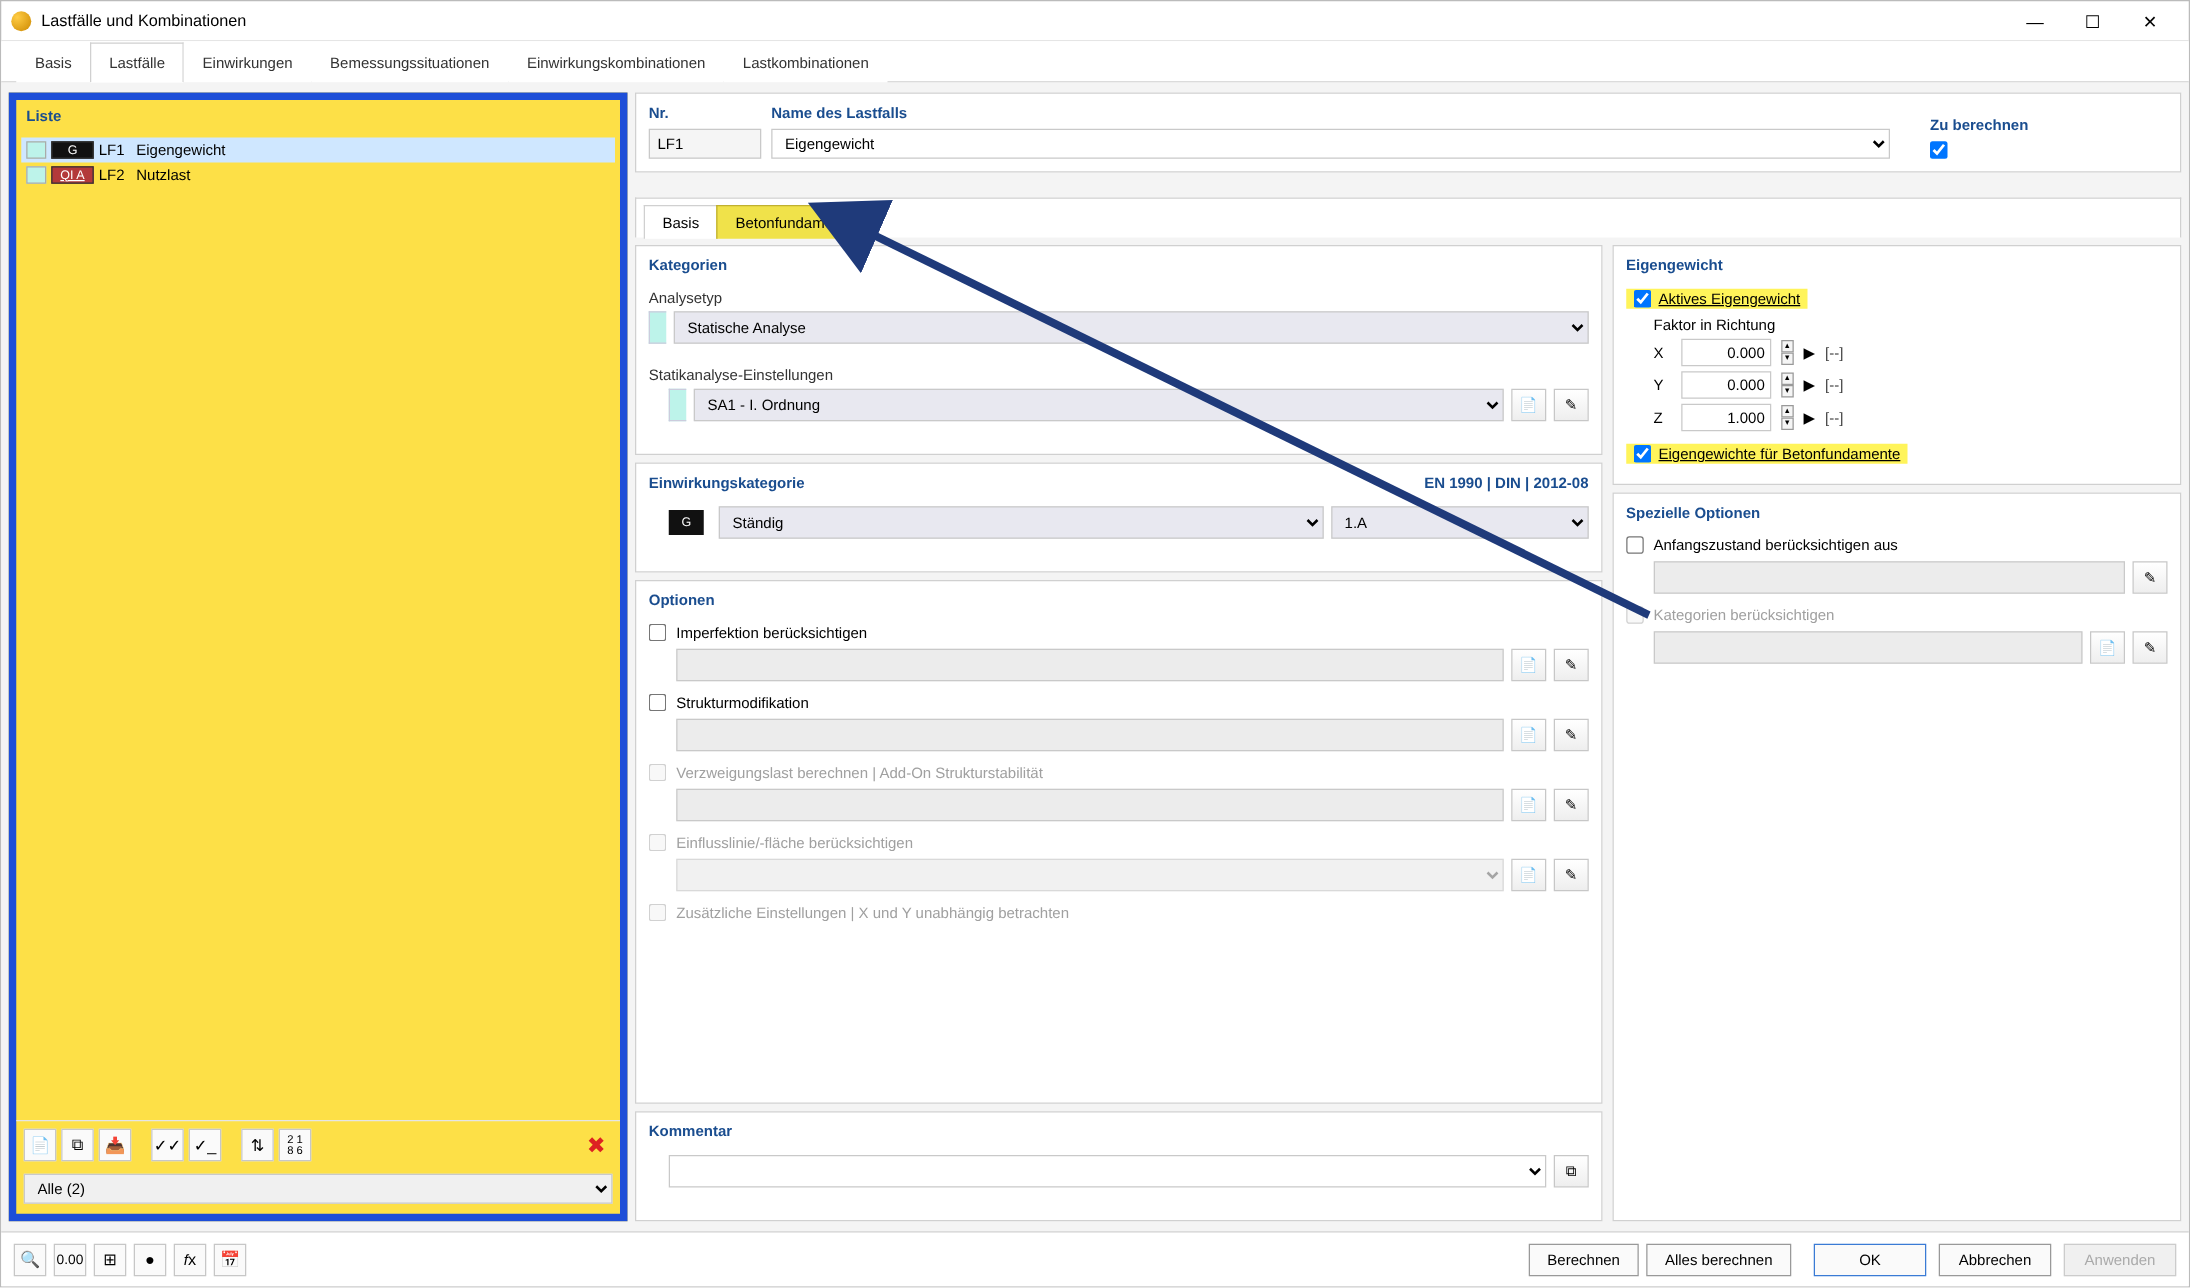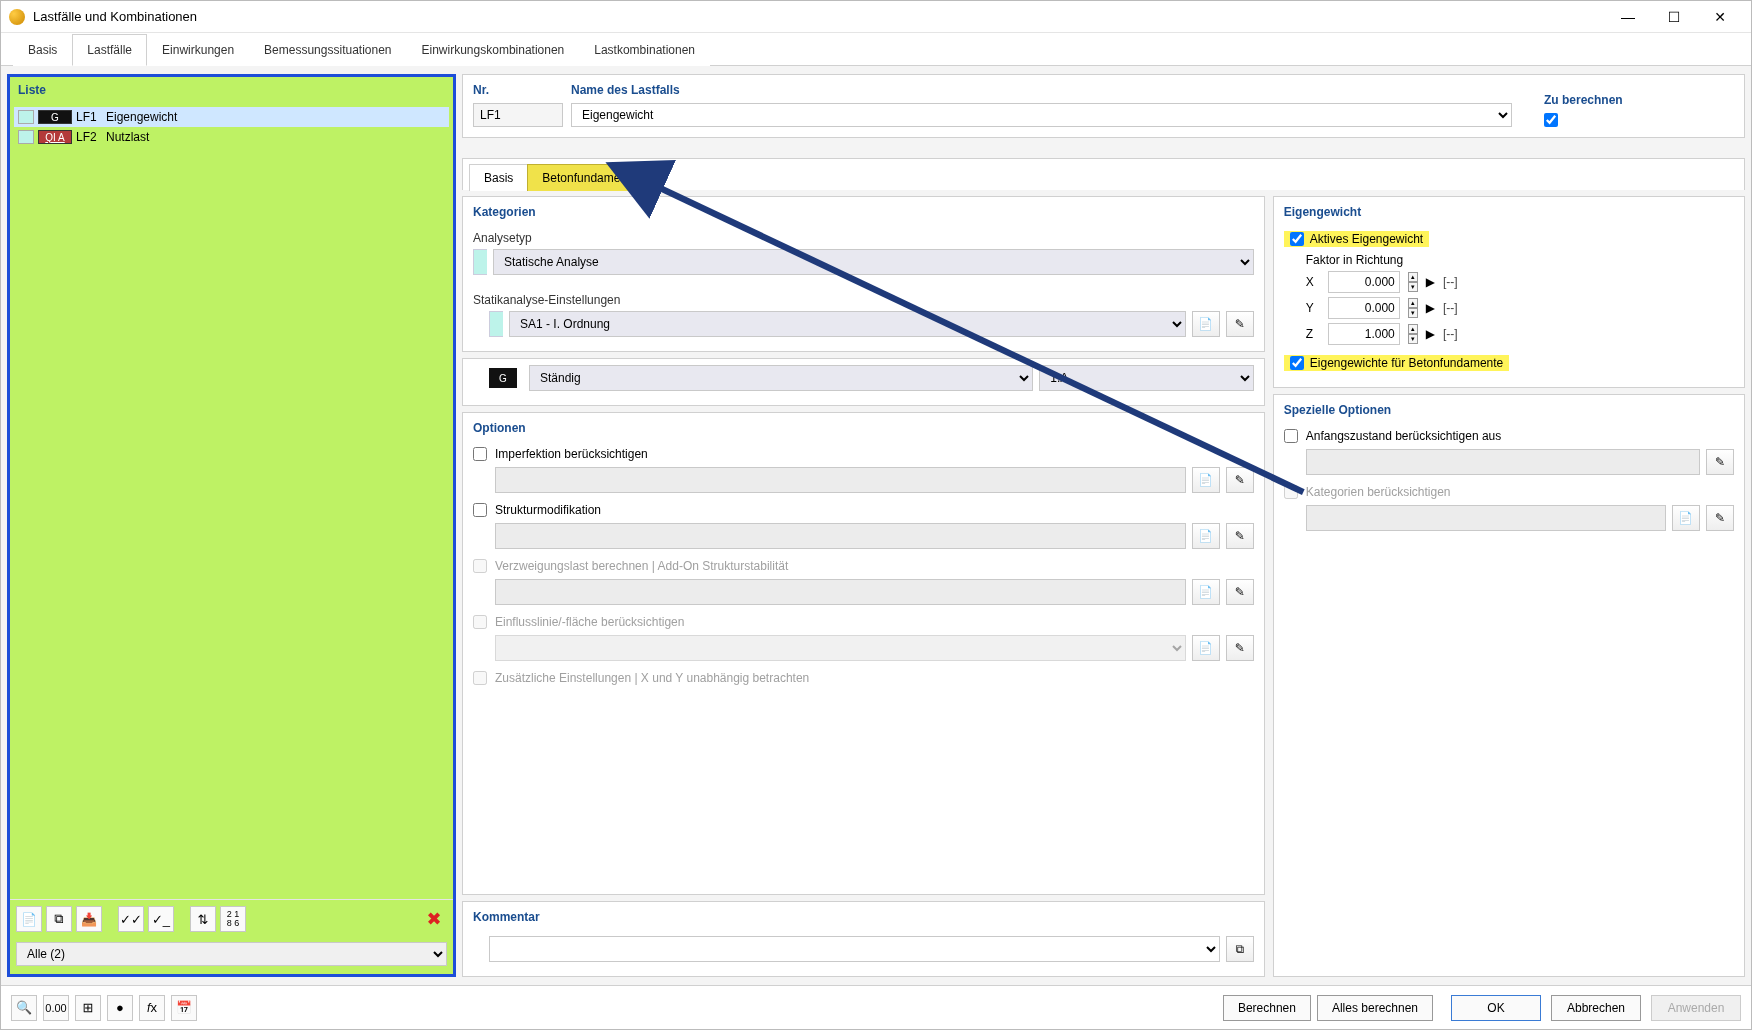--- a/index.html
+++ b/index.html
@@ -12,21 +12,21 @@
 .titlebar .title { flex: 1; font-size: 13px; }
 .titlebar .win-btns { display: flex; }
 .titlebar .win-btn { width: 46px; height: 32px; display:flex; align-items:center; justify-content:center; font-size:14px; }
 
 .tabbar { display: flex; border-bottom: 1px solid #d0d0d0; background: #fff; padding-left: 12px; }
 .tabbar .tab { padding: 8px 14px; color: #333; cursor: pointer; border:1px solid transparent; border-bottom:none; position:relative; top:1px; background:#fff; }
 .tabbar .tab.active { border:1px solid #d0d0d0; border-bottom:1px solid #fff; background:#fff; }
 
 .content { flex: 1; display: flex; padding: 8px 6px; gap: 6px; background:#f4f4f4; }
 
-.left-panel { width: 449px; background:#bef264; border:3px solid #1d4ed8; display:flex; flex-direction:column; }
+.left-panel { width: 495px; background:#fde047; border:6px solid #1d4ed8; display:flex; flex-direction:column; }
 .left-panel .header { padding: 6px 8px; font-weight:600; color:#1a4d8f; border-bottom:0; }
 .left-panel .listbox { flex:1; padding:4px; }
 .list-row { display:flex; align-items:center; height:20px; padding:0 4px; gap:4px; }
 .list-row.selected { background:#cfe7ff; }
 .list-row .sw { width:16px; height:14px; background:#bdf3ea; border:1px solid #aaa; }
 .list-row .badge { display:inline-flex; align-items:center; justify-content:center; width:34px; height:14px; font-size:10px; color:#fff; border:1px solid #333; }
 .badge.G { background:#111; }
 .badge.QA { background:#b33a3a;text-decoration:underline; }
 .list-row .lfid { width:26px; }
 .left-panel .toolbar { display:flex; align-items:center; padding:6px 6px; gap:4px; border-top:1px solid #e5e5e5; }
@@ -49,39 +49,39 @@
 .detail { flex:1; display:flex; gap:8px; }
 .dcol { display:flex; flex-direction:column; gap:6px; }
 .dcol.left { flex:1.7; }
 .dcol.right { flex:1; }
 
 .group { background:#fff; border:1px solid #d0d0d0; }
 .group .ghdr { padding:8px 10px 6px; font-weight:600; color:#1a4d8f; display:flex; justify-content:space-between; align-items:center; }
 .group .gbody { padding:6px 10px 10px; }
 .lbl { color:#333; margin-bottom:4px; display:block; }
 .row { display:flex; align-items:center; gap:6px; margin-bottom:18px; }
-.row:last-child { margin-bottom:4px;padding-left:16px; }
+.row:last-child { margin-bottom:16px;padding-left:16px; }
 .smallsel { flex:1; height:26px; border:1px solid #c9c9c9; background:#e8e8f0; padding:0 6px; }
 .chip { width:14px; height:26px; background:#bdf3ea; border:1px solid #ccd; border-right:none; }
 .iconbtn { width:28px; height:26px; border:1px solid #c7c7c7; background:linear-gradient(#fff,#eee); display:flex; align-items:center; justify-content:center; font-size:12px; cursor:pointer; }
 
 .subtabs { display:flex; border-bottom:1px solid #d0d0d0; background:#fff; }
 .subtab { padding:6px 14px; border:1px solid #d0d0d0; border-bottom:none; margin-right:-1px; background:#fff; position:relative; top:1px; cursor:pointer; }
 .subtab.hl { background:#f0e24a; border-color:#c0b030; }
 
 .code-std { color:#1a4d8f; font-weight:600; }
 
 .opt-row { display:flex; align-items:center; gap:8px; margin-bottom:6px; }
 .opt-row .chkbox { width:14px; height:14px; }
 .opt-row.disabled { color:#a0a0a0; }
 .opt-row .optlabel { flex:1; }
 .opt-field { display:flex; align-items:center; gap:6px; margin:0 0 10px 22px; }
 .opt-field .txt { flex:1; height:26px; border:1px solid #c9c9c9; background:#ececec; }
 
-.sw-hl { background:#fff45a; padding:1px 6px; display:inline-flex; align-items:center; gap:6px; }
+.sw-hl { background:#fff45a; padding:1px 6px; display:inline-flex; align-items:center; gap:6px;text-decoration:underline; }
 .factor-row { display:flex; align-items:center; gap:8px; margin:4px 0 4px 22px; }
 .factor-row .ax { width:14px; }
 .factor-row .num { width:72px; height:22px; border:1px solid #c9c9c9; text-align:right; padding:0 4px; background:#fff; }
 .factor-row .spin { display:flex; flex-direction:column; }
 .factor-row .spin div { width:10px; height:10px; border:1px solid #999; font-size:7px; line-height:7px; text-align:center; background:#f5f5f5; }
 .factor-row .unit { color:#444; }
 .bottombar { height:44px; border-top:1px solid #d0d0d0; display:flex; align-items:center; padding:0 10px; background:#fff; }
 .bottombar .left-icons { display:flex; gap:6px; }
 .bottombar .spacer { flex:1; }
 .btn { height:26px; padding:0 14px; border:1px solid #999; background:#fafafa; cursor:pointer; }
@@ -198,20 +198,24 @@
                 <div class="row">
                   <div class="chip"></div>
                   <select class="smallsel"><option>SA1 - I. Ordnung</option></select>
                   <div class="iconbtn">📄</div>
                   <div class="iconbtn">✎</div>
                 </div>
               </div>
             </div>
 
             <div class="group">
+              <div class="ghdr">
+                <span>Einwirkungskategorie</span>
+                <span class="code-std">EN 1990 | DIN | 2012-08</span>
+              </div>
               <div class="gbody">
                 <div class="row combo">
                   <div class="gbadge">G</div>
                   <select class="smallsel cval" style="flex:2.2;"><option>Ständig</option></select>
                   <select class="smallsel cnum" style="flex:0.9;"><option>1.A</option></select>
                 </div>
               </div>
             </div>
 
             <div class="group" style="flex:1;">

